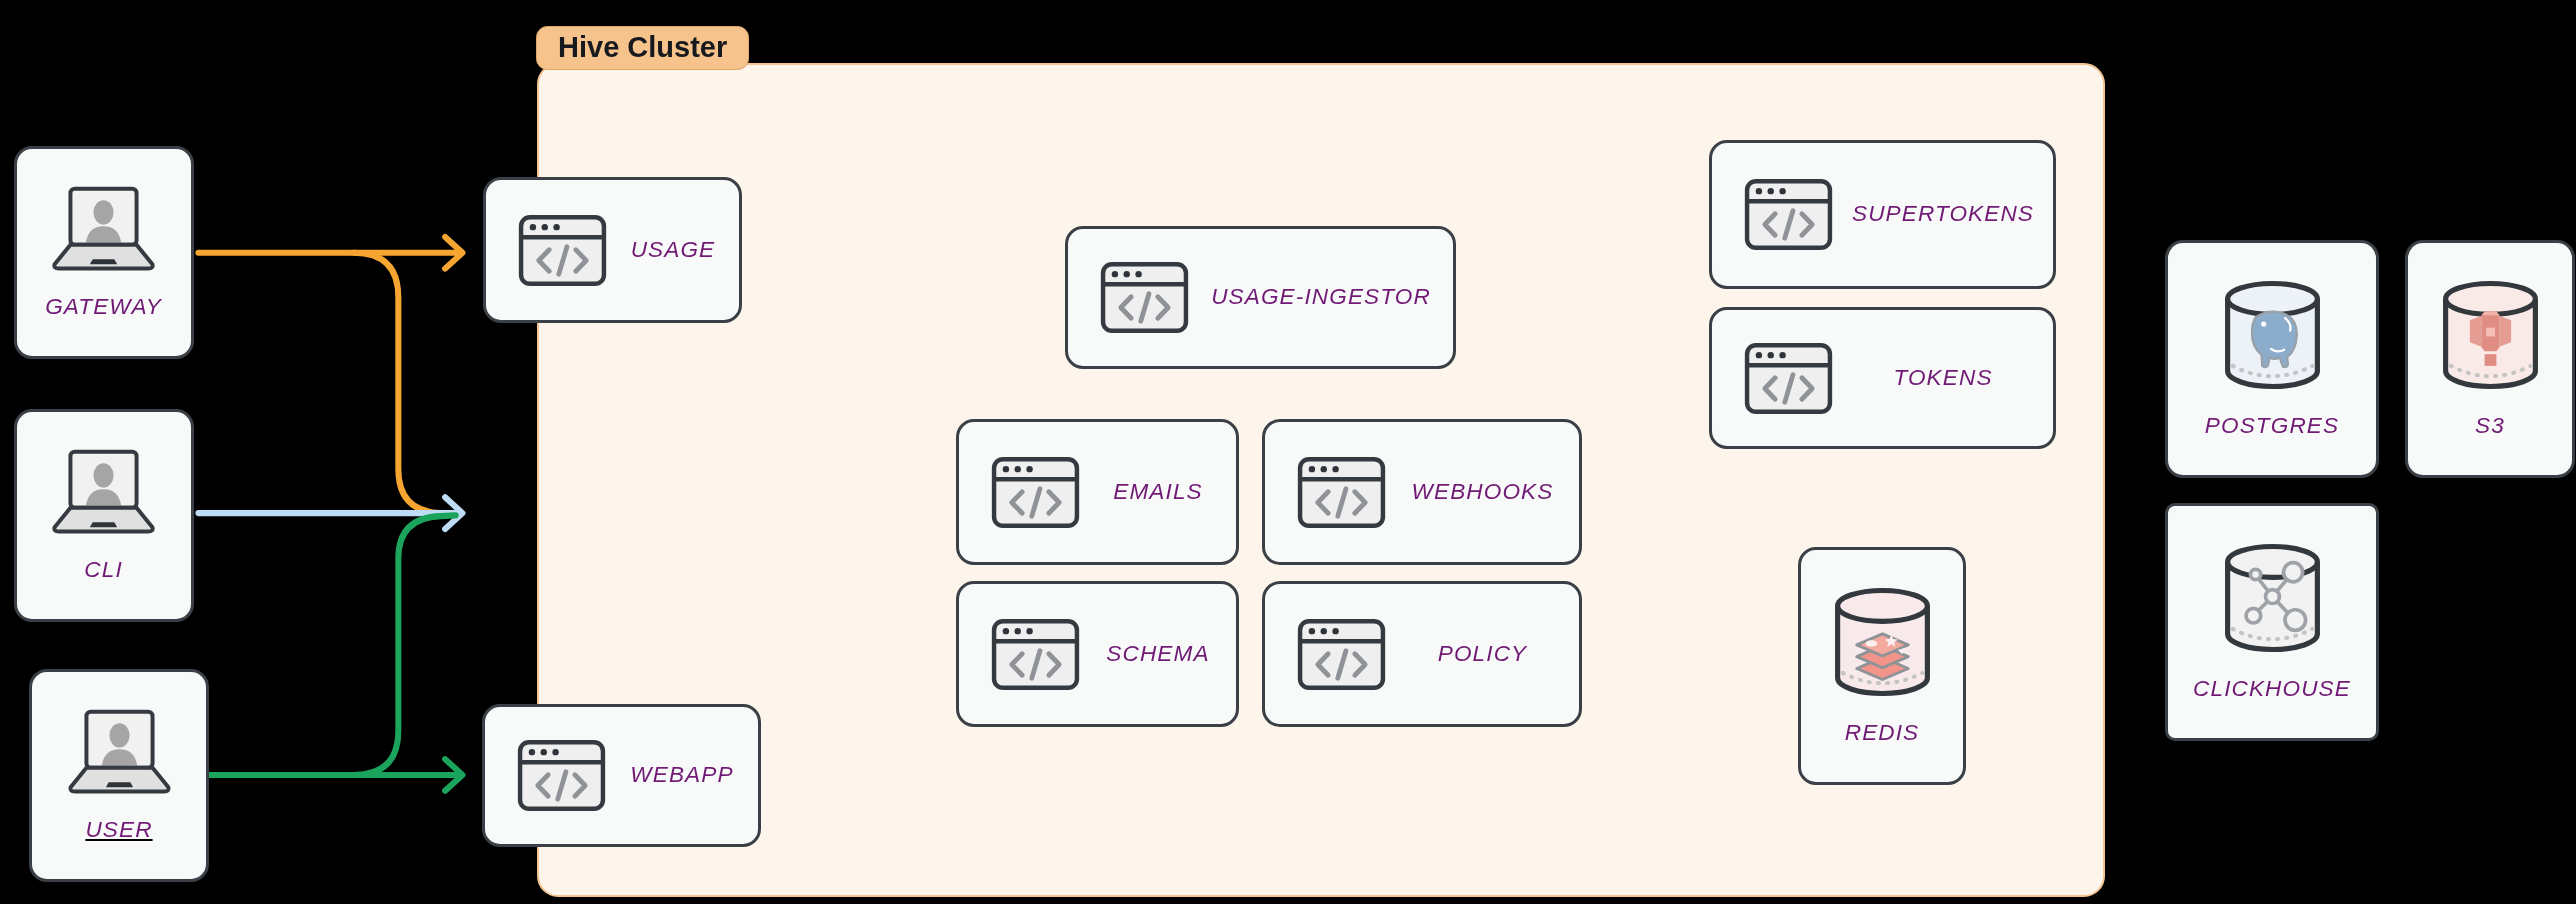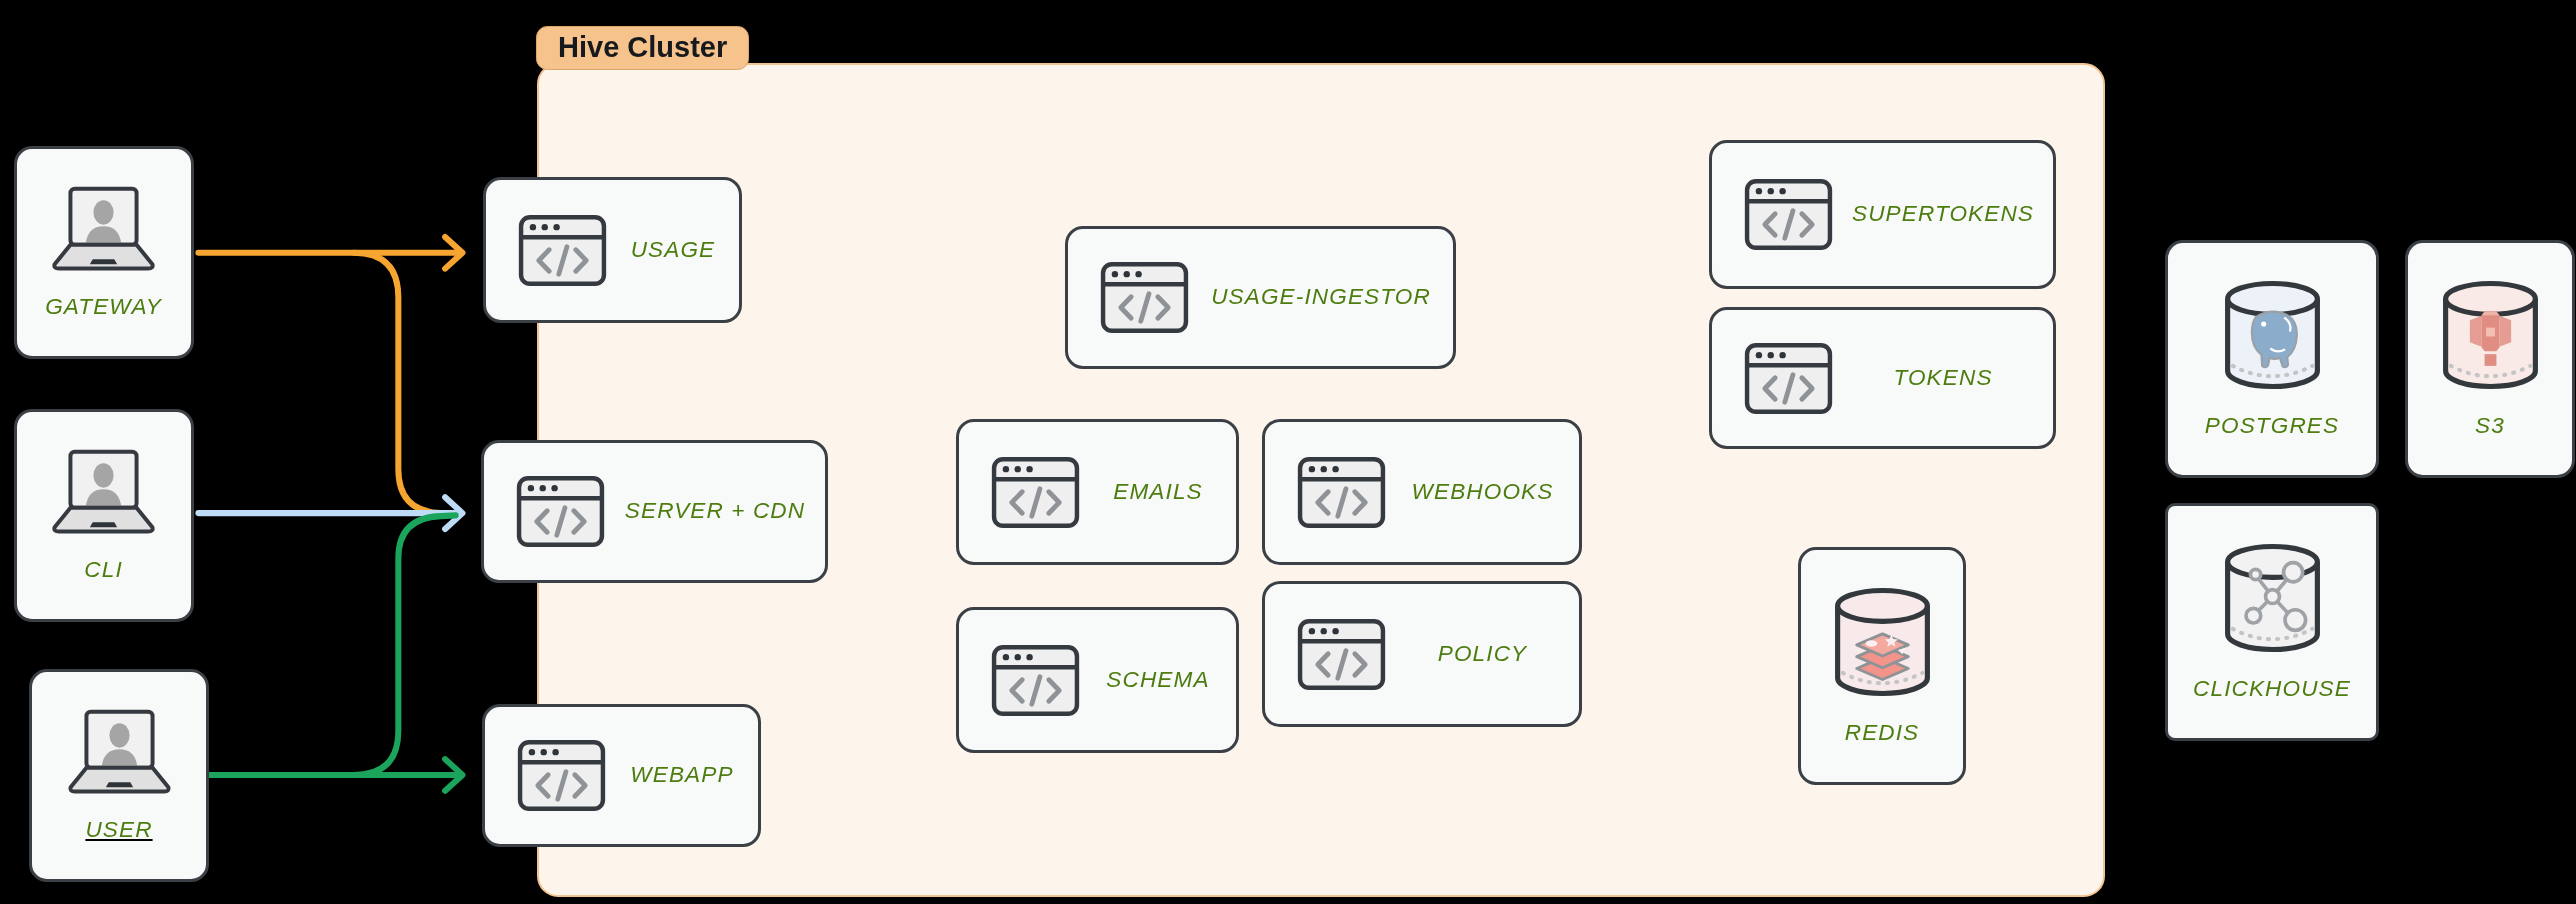--- a/index.html
+++ b/index.html
@@ -13,21 +13,21 @@
            font-size:29px;font-weight:700;color:#16191D;display:flex;align-items:center;z-index:6;margin-top:16px;}
   
   .wires{position:absolute;left:0;top:0;width:2576px;height:904px;z-index:2;}
   .wires path{fill:none;stroke-width:8px;stroke-linecap:round;stroke-linejoin:round;}
   
   .node{position:absolute;background:#F8F9F9;border:3.8px solid #3A4045;border-radius:18px;
         box-sizing:border-box;display:flex;align-items:center;z-index:4;}
   .row{flex-direction:row;padding-left:32px;}
   .row .label{flex:1;text-align:center;}
   .col{flex-direction:column;justify-content:center;gap:22.6px;}
-  .label{font-style:italic;font-weight:400;font-size:22.6px;line-height:1.1;color:#4d7c0f;
+  .label{font-style:italic;font-weight:400;font-size:22.6px;line-height:1.1;color:#701a75;
          letter-spacing:1.1px;white-space:nowrap;}
   .icon{display:block;line-height:0;}
   .browser-svg{width:89px;height:73px;}
   .laptop-svg{width:115px;height:88px;}
   .cyl-svg{width:103px;height:112px;}
   .db-default{--cyl:#F2F2F3;}
   .db-postgres{--cyl:#EDF1F8;}
   .db-s3{--cyl:#F9E9E7;}
   .db-redis{--cyl:#F8E9EB;}
   .defs{position:absolute;width:0;height:0;overflow:hidden;}
@@ -119,27 +119,20 @@
     <span class="label">USER</span>
   </div>
 
   <div class="node row" style="left:483px;top:177px;width:259px;height:146px;">
     <span class="icon">
       <svg class="browser-svg" viewBox="0 0 118 97" width="89" height="73">
           <use href="#sym-browser"></use>
         </svg></span>
     <span class="label">USAGE</span>
   </div>
-  <div class="node row" style="left:481px;top:440px;width:347px;height:143px;">
-    <span class="icon">
-      <svg class="browser-svg" viewBox="0 0 118 97" width="89" height="73">
-          <use href="#sym-browser"></use>
-        </svg></span>
-    <span class="label">SERVER + CDN</span>
-  </div>
   <div class="node row" style="left:482px;top:704px;width:279px;height:143px;">
     <span class="icon">
       <svg class="browser-svg" viewBox="0 0 118 97" width="89" height="73">
           <use href="#sym-browser"></use>
         </svg></span>
     <span class="label">WEBAPP</span>
   </div>
   <div class="node row" style="left:1065px;top:226px;width:391px;height:143px;">
     <span class="icon">
       <svg class="browser-svg" viewBox="0 0 118 97" width="89" height="73">
@@ -154,21 +147,21 @@
         </svg></span>
     <span class="label">EMAILS</span>
   </div>
   <div class="node row" style="left:1262px;top:419px;width:320px;height:146px;">
     <span class="icon">
       <svg class="browser-svg" viewBox="0 0 118 97" width="89" height="73">
           <use href="#sym-browser"></use>
         </svg></span>
     <span class="label">WEBHOOKS</span>
   </div>
-  <div class="node row" style="left:956px;top:607px;width:283px;height:146px;">
+  <div class="node row" style="left:956px;top:581px;width:283px;height:146px;">
     <span class="icon">
       <svg class="browser-svg" viewBox="0 0 118 97" width="89" height="73">
           <use href="#sym-browser"></use>
         </svg></span>
     <span class="label">SCHEMA</span>
   </div>
   <div class="node row" style="left:1262px;top:581px;width:320px;height:146px;">
     <span class="icon">
       <svg class="browser-svg" viewBox="0 0 118 97" width="89" height="73">
           <use href="#sym-browser"></use>

